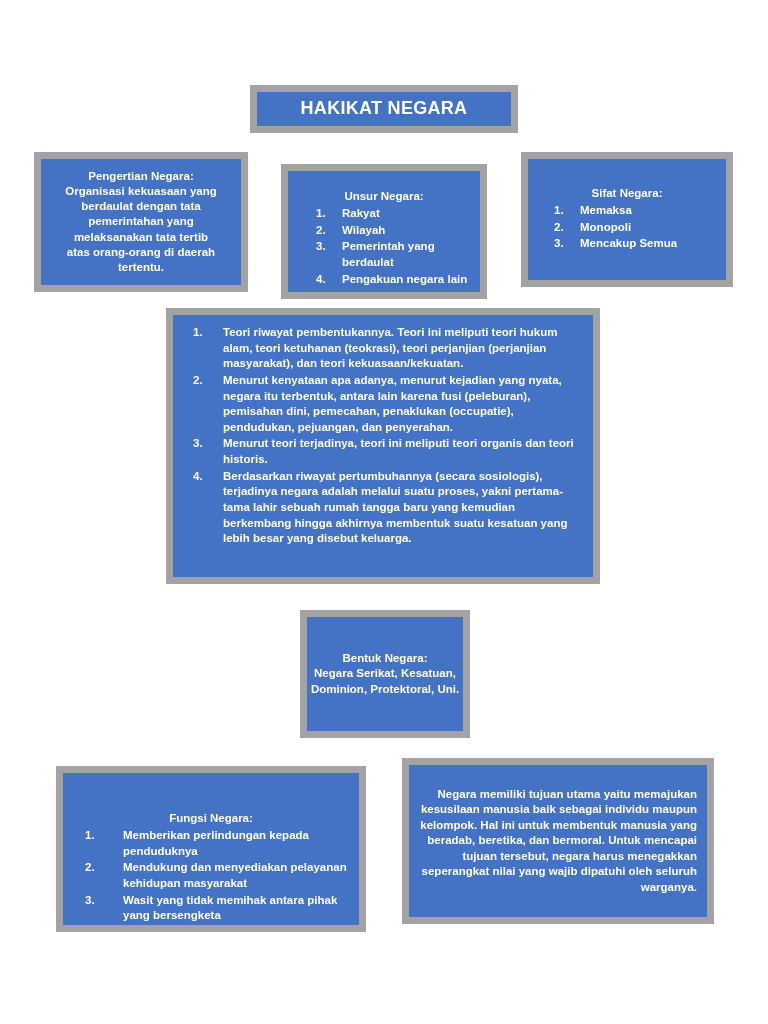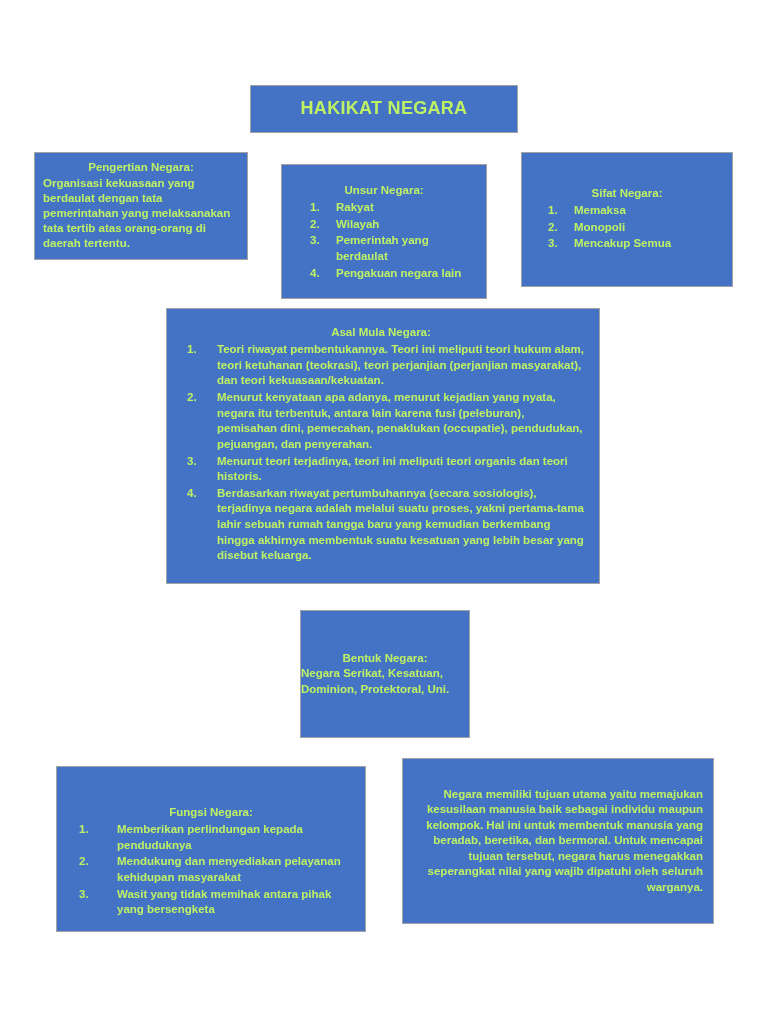--- a/index.html
+++ b/index.html
@@ -16,34 +16,34 @@
   }
   .canvas {
     position: absolute;
     inset: 0;
     width: 768px;
     height: 1024px;
   }
   .node {
     position: absolute;
     background: #4472C4;
-    border: 1px solid #a3a3a3;
-    color: #bef264;
+    border: 7px solid #a3a3a3;
+    color: #ffffff;
     box-sizing: border-box;
     display: flex;
     flex-direction: column;
     justify-content: center;
   }
   .node-title {
     text-align: center;
     font-weight: bold;
     line-height: 1.32;
   }
   .node-body {
-    text-align: left;
+    text-align: center;
     line-height: 1.32;
     font-weight: bold;
   }
   
   #title-box {
     left: 250px;
     top: 85px;
     width: 268px;
     height: 48px;
     align-items: center;
@@ -51,22 +51,22 @@
   }
   #title-box .node-title {
     font-size: 18px;
     letter-spacing: 0.3px;
   }
   
   #pengertian-box {
     left: 34px;
     top: 152px;
     width: 214px;
-    height: 108px;
-    padding: 6px 8px;
+    height: 140px;
+    padding: 6px 24px;
   }
   #pengertian-box .node-title,
   #pengertian-box .node-body { font-size: 11.5px; }
 
   #unsur-box {
     left: 281px;
     top: 164px;
     width: 206px;
     height: 135px;
     padding: 6px 6px;
@@ -206,21 +206,20 @@
           <span class="txt">Monopoli</span>
         </li>
         <li>
           <span class="num">3.</span>
           <span class="txt">Mencakup Semua</span>
         </li>
       </ol>
   </div>
 
   <div class="node" id="asal-box">
-    <div class="node-title">Asal Mula Negara:</div>
     <ol class="num-list">
         <li>
           <span class="num">1.</span>
           <span class="txt">Teori riwayat pembentukannya. Teori ini meliputi teori hukum alam, teori ketuhanan (teokrasi), teori perjanjian (perjanjian masyarakat), dan teori kekuasaan/kekuatan.</span>
         </li>
         <li>
           <span class="num">2.</span>
           <span class="txt">Menurut kenyataan apa adanya, menurut kejadian yang nyata, negara itu terbentuk, antara lain karena fusi (peleburan), pemisahan dini, pemecahan, penaklukan (occupatie), pendudukan, pejuangan, dan penyerahan.</span>
         </li>
         <li>

